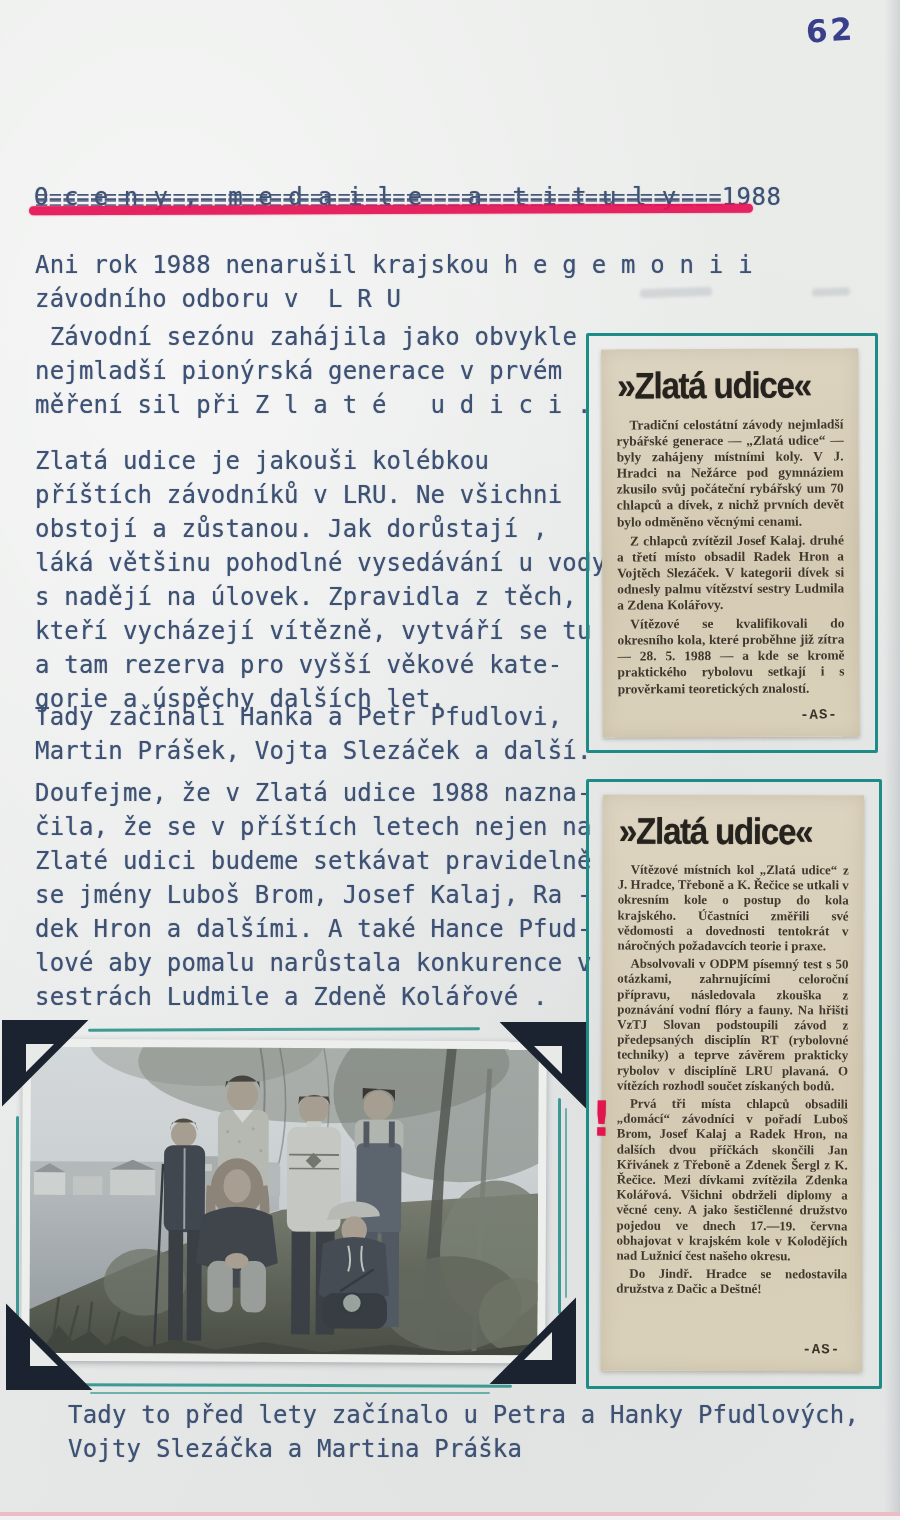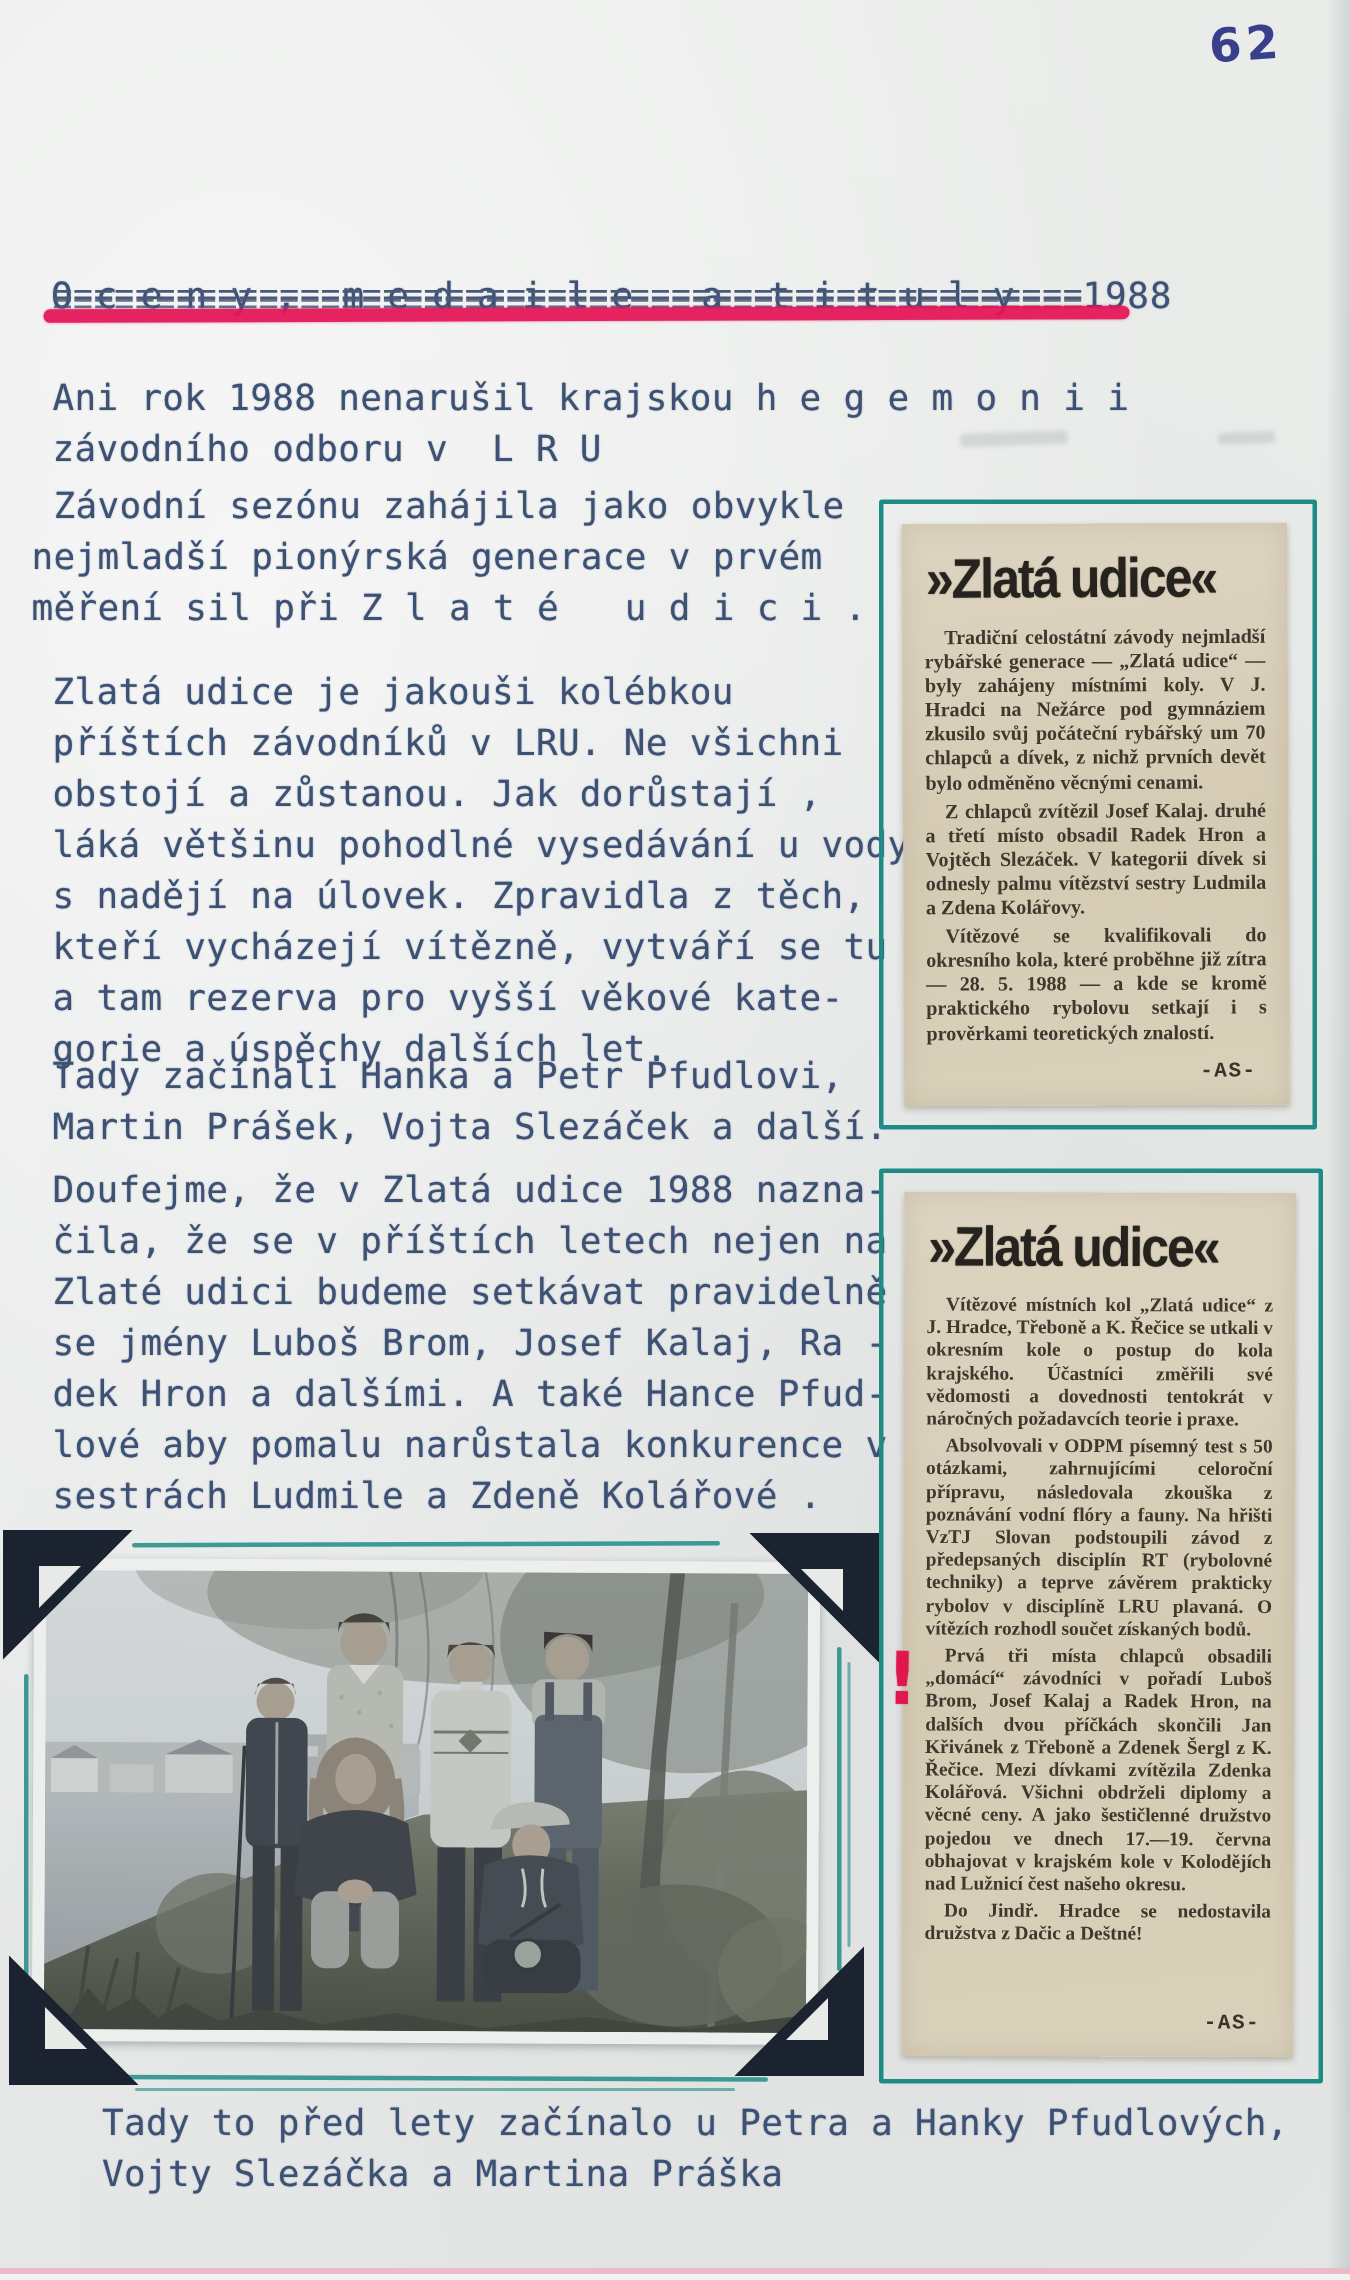--- a/index.html
+++ b/index.html
@@ -25,21 +25,21 @@
     text-shadow:0 0 1px rgba(45,66,100,.55);}
   .title{left:34px;top:163px;width:820px;font-size:24px;letter-spacing:.5px;margin-top:17px;}
   .dashes{position:absolute;left:35px;top:190px;width:760px;height:22px;overflow:visible;
     font-size:22px;line-height:14px;letter-spacing:.5px;color:#49597a;
     text-shadow:0 6px 0 rgba(73,89,122,.85);white-space:nowrap;}
   .red-line{position:absolute;left:29px;top:205px;width:724px;height:9px;background:#e61457;
     border-radius:5px;transform:rotate(-.2deg);opacity:.93;
     box-shadow:0 0 2px rgba(230,20,87,.6);}
 
   .p1{left:35px;top:248px;width:820px;}
-  .p2{left:21px;top:320px;width:820px;}
+  .p2{left:35px;top:320px;width:820px;}
   .p3{left:35px;top:430px;width:820px;margin-top:14px;}
   .p4{left:35px;top:700px;width:820px;}
   .p5{left:35px;top:776px;width:820px;}
 
   .clipping{position:absolute;border:3px solid #1e8c86;border-radius:2px;}
   .clip1{left:586px;top:333px;width:286px;height:414px;}
   .clip2{left:586px;top:779px;width:290px;height:604px;}
   .clip-paper{position:absolute;left:13px;top:13px;
     background:linear-gradient(175deg,#ddd4c1,#d5cbb4 55%,#dad1bb);
     box-shadow:0 2px 4px rgba(95,85,60,.35), inset 0 0 18px rgba(120,105,75,.18);}

